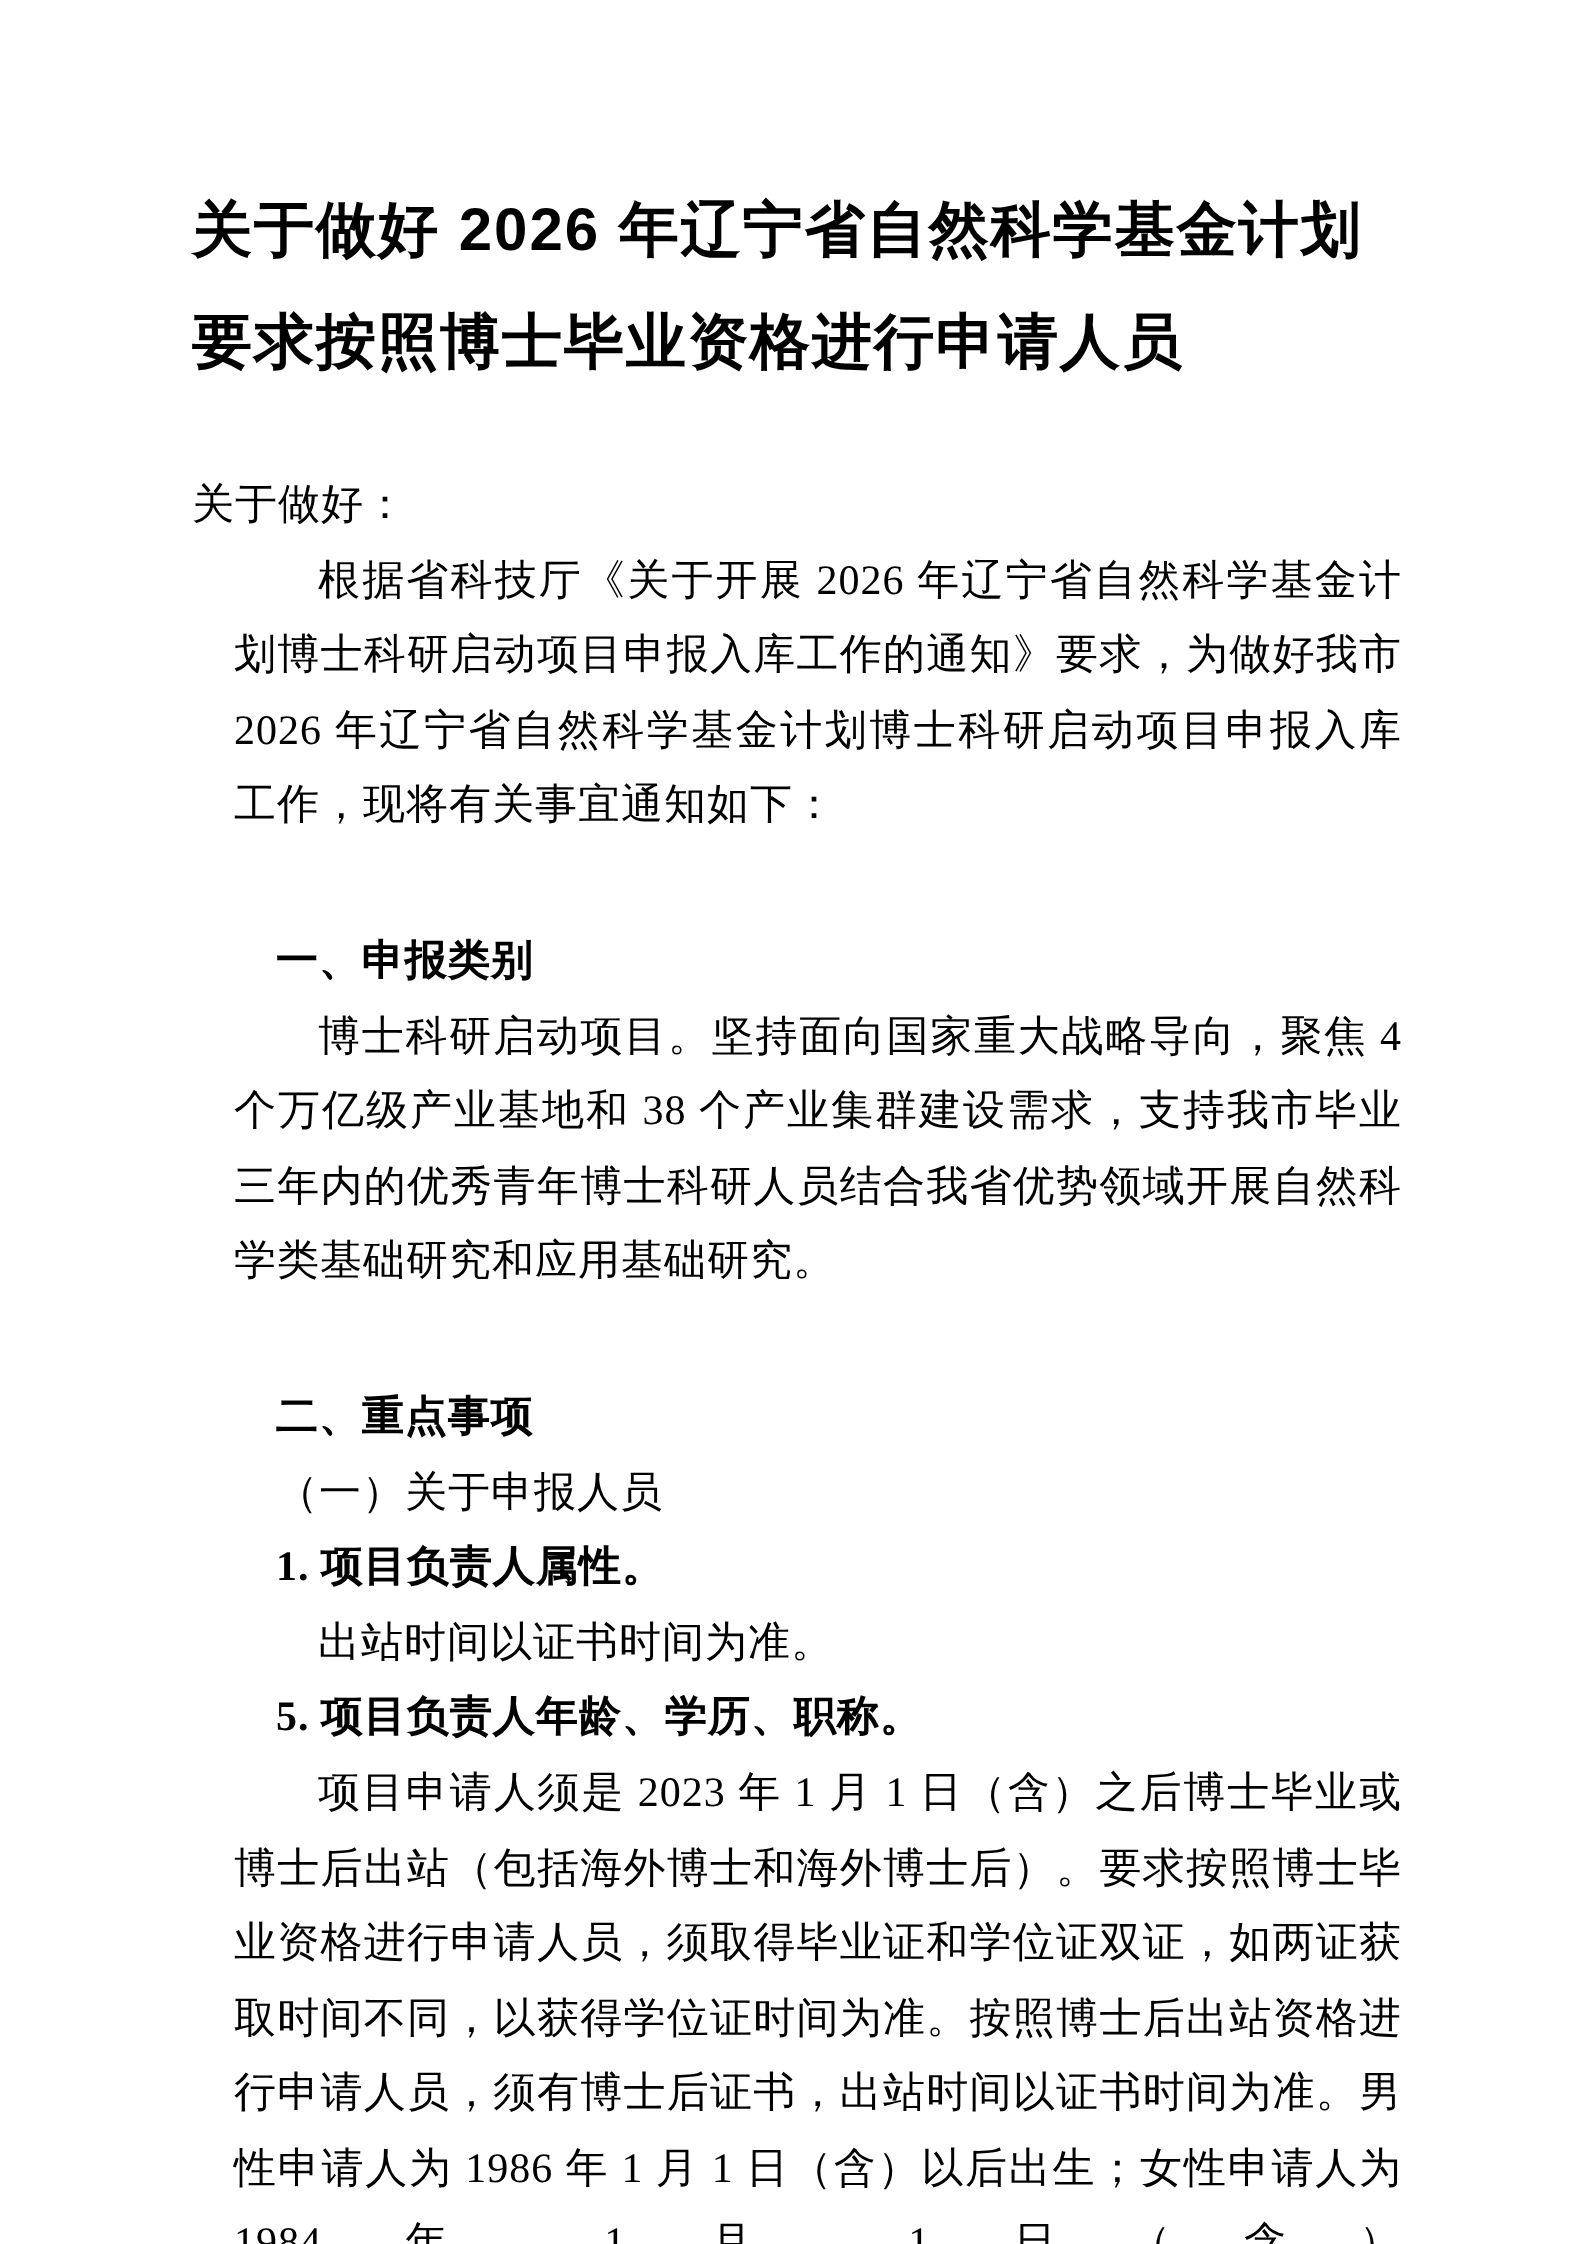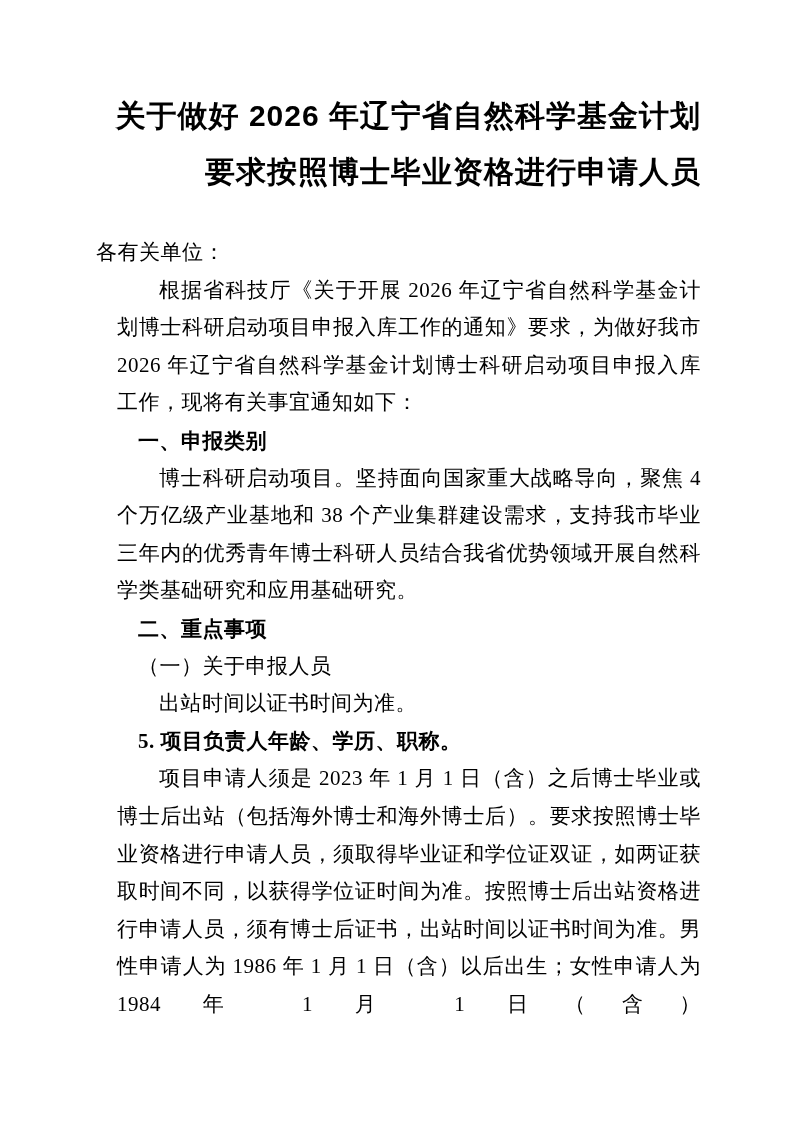--- a/index.html
+++ b/index.html
@@ -18,21 +18,21 @@
     height: 1122px;
     padding: 88px 92px 30px 96px;
     background: #ffffff;
     color: #000000;
   }
   .notice-title {
     font-family: "Liberation Sans", "DejaVu Sans", sans-serif;
     font-weight: 700;
     font-size: 30px;
     line-height: 56px;
-    text-align: right;
+    text-align: left;
     letter-spacing: 1px;
     margin-bottom: 34px;
   }
   .body-text {
     font-family: "Liberation Serif", "DejaVu Serif", serif;
     font-size: 21px;
     line-height: 37.6px;
     letter-spacing: 0.5px;
     text-align: justify;
   }
@@ -43,20 +43,21 @@
     text-indent: 0;
   }
   .paragraph {
     text-indent: 2em;
     margin-left: 21px;
   }
   .section-heading {
     text-indent: 2em;
     font-family: "Liberation Sans", "DejaVu Sans", sans-serif;
     font-weight: 700;
+    margin-top: 40px;
   }
   .sub-heading {
     text-indent: 2em;
   }
   .item-heading {
     text-indent: 2em;
     font-weight: 700;
   }
   .page-break-justified {
     text-align-last: justify;
@@ -67,32 +68,33 @@
 
 <div class="page">
 
   <div class="notice-title">
     <div>关于做好 2026 年辽宁省自然科学基金计划</div>
     <div>要求按照博士毕业资格进行申请人员</div>
   </div>
 
   <div class="body-text">
 
-    <p class="block salutation">各有关单位：</p>
+    <p class="block salutation">关于做好：</p>
 
     <p class="block paragraph">根据省科技厅《关于开展 2026 年辽宁省自然科学基金计划博士科研启动项目申报入库工作的通知》要求，为做好我市 2026 年辽宁省自然科学基金计划博士科研启动项目申报入库工作，现将有关事宜通知如下：</p>
 
     <p class="block section-heading">一、申报类别</p>
 
     <p class="block paragraph">博士科研启动项目。坚持面向国家重大战略导向，聚焦 4 个万亿级产业基地和 38 个产业集群建设需求，支持我市毕业三年内的优秀青年博士科研人员结合我省优势领域开展自然科学类基础研究和应用基础研究。</p>
 
     <p class="block section-heading">二、重点事项</p>
 
     <p class="block sub-heading">（一）关于申报人员</p>
 
+    <p class="block item-heading">1. 项目负责人属性。</p>
 
     <p class="block paragraph">出站时间以证书时间为准。</p>
 
     <p class="block item-heading">5. 项目负责人年龄、学历、职称。</p>
 
     <p class="block paragraph page-break-justified">项目申请人须是 2023 年 1 月 1 日（含）之后博士毕业或博士后出站（包括海外博士和海外博士后）。要求按照博士毕业资格进行申请人员，须取得毕业证和学位证双证，如两证获取时间不同，以获得学位证时间为准。按照博士后出站资格进行申请人员，须有博士后证书，出站时间以证书时间为准。男性申请人为 1986 年 1 月 1 日（含）以后出生；女性申请人为 1984 年 1 月 1 日（含）</p>
 
   </div>
 
 </div>

